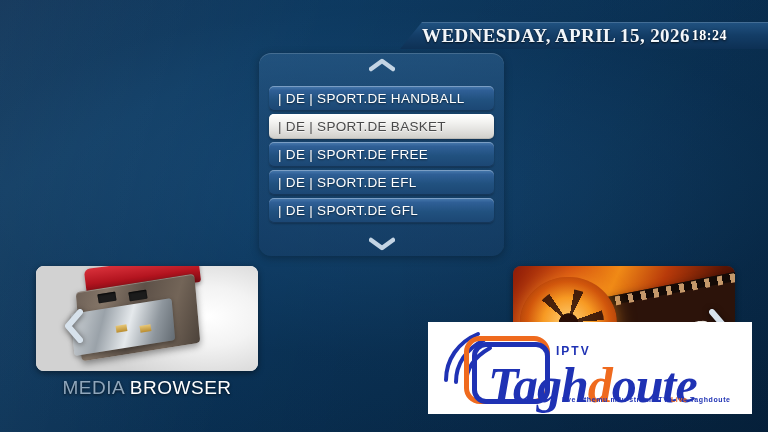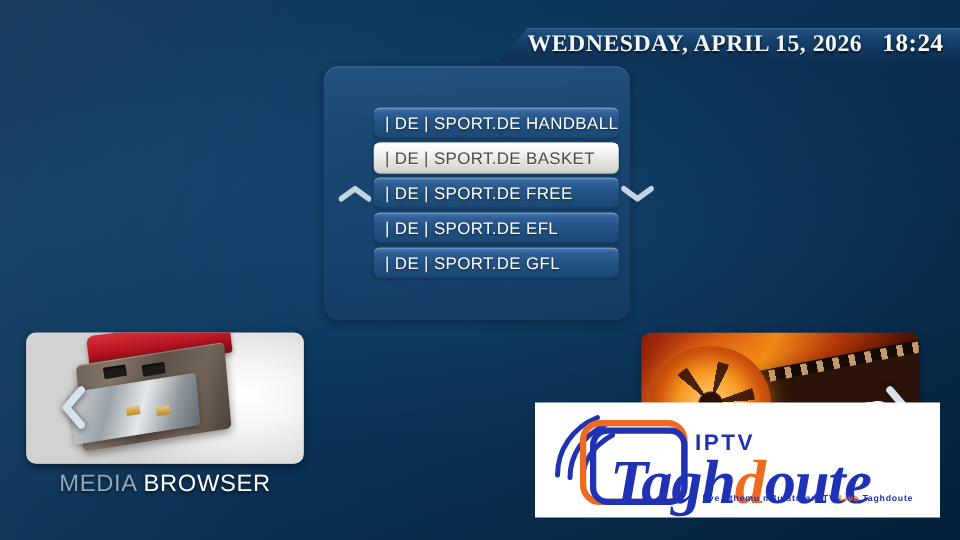--- a/index.html
+++ b/index.html
@@ -42,36 +42,36 @@
     font-weight:700;
     font-size:19px;
     letter-spacing:0.4px;
     color:#f2f6fa;
     text-shadow:0 1px 2px rgba(0,0,0,0.75);
     white-space:nowrap;
   }
   .clockbar .time{
     font-family:"Liberation Serif", serif;
     font-weight:700;
-    font-size:20px;
+    font-size:14px;
     color:#ffffff;
-    margin-left:16px;
+    margin-left:2px;
     letter-spacing:0.5px;
     text-shadow:0 1px 3px rgba(0,0,0,0.8);
     white-space:nowrap;
   }
 
   
   .listpanel{
     position:absolute; left:259px; top:53px; width:245px; height:203px;
     border-radius:12px;
     background:linear-gradient(180deg, rgba(46,96,142,0.58) 0%, rgba(32,76,120,0.52) 35%, rgba(24,62,102,0.52) 100%);
     box-shadow:inset 0 1px 0 rgba(255,255,255,0.16), 0 2px 8px rgba(0,0,0,0.30);
     padding:4px 10px 4px 10px;
-    display:flex; flex-direction:row; align-items:center;
+    display:flex; flex-direction:column; align-items:center;
     z-index:5;
   }
   .scrollarrow{
     width:30px; height:16px;
     display:flex; align-items:center; justify-content:center;
     flex:0 0 auto;
   }
   .scrollarrow svg{ display:block; }
   .chanlist{
     width:100%;
@@ -332,21 +332,21 @@
   .logo-badge2{
     position:absolute; left:36px; top:14px;
     width:86px; height:68px;
     border:5px solid #ef6a1e;
     border-radius:16px;
   }
   .logo-iptv{
     position:absolute; left:128px; top:22px;
     font-family:"Liberation Sans", sans-serif;
     font-weight:700;
-    font-size:18px;
+    font-size:12px;
     letter-spacing:2px;
     color:#1f32b4;
   }
   .logo-word{
     position:absolute; left:60px; top:34px;
     font-family:"Liberation Serif", serif;
     font-style:italic;
     font-weight:700;
     font-size:50px;
     letter-spacing:-1px;
@@ -403,21 +403,21 @@
 
     <div class="scrollarrow">
       <svg width="26" height="14" viewBox="0 0 26 14" aria-hidden="true">
         <path d="M2 3 L13 11 L24 3" fill="none" stroke="#c3d4e4" stroke-width="4.5" stroke-linecap="round" stroke-linejoin="round"></path>
       </svg>
     </div>
   </div>
 
   <div class="tiles">
 
-    <div class="tile" style="left:16px;">
+    <div class="tile" style="left:31px;">
       <div class="thumbwrap">
         <div class="art-usb">
           <div class="usb-cable"></div>
           <div class="usb-body"></div>
           <div class="usb-tip"></div>
           <div class="usb-slot s1"></div>
           <div class="usb-slot s2"></div>
           <div class="usb-pin p1"></div>
           <div class="usb-pin p2"></div>
         </div>

